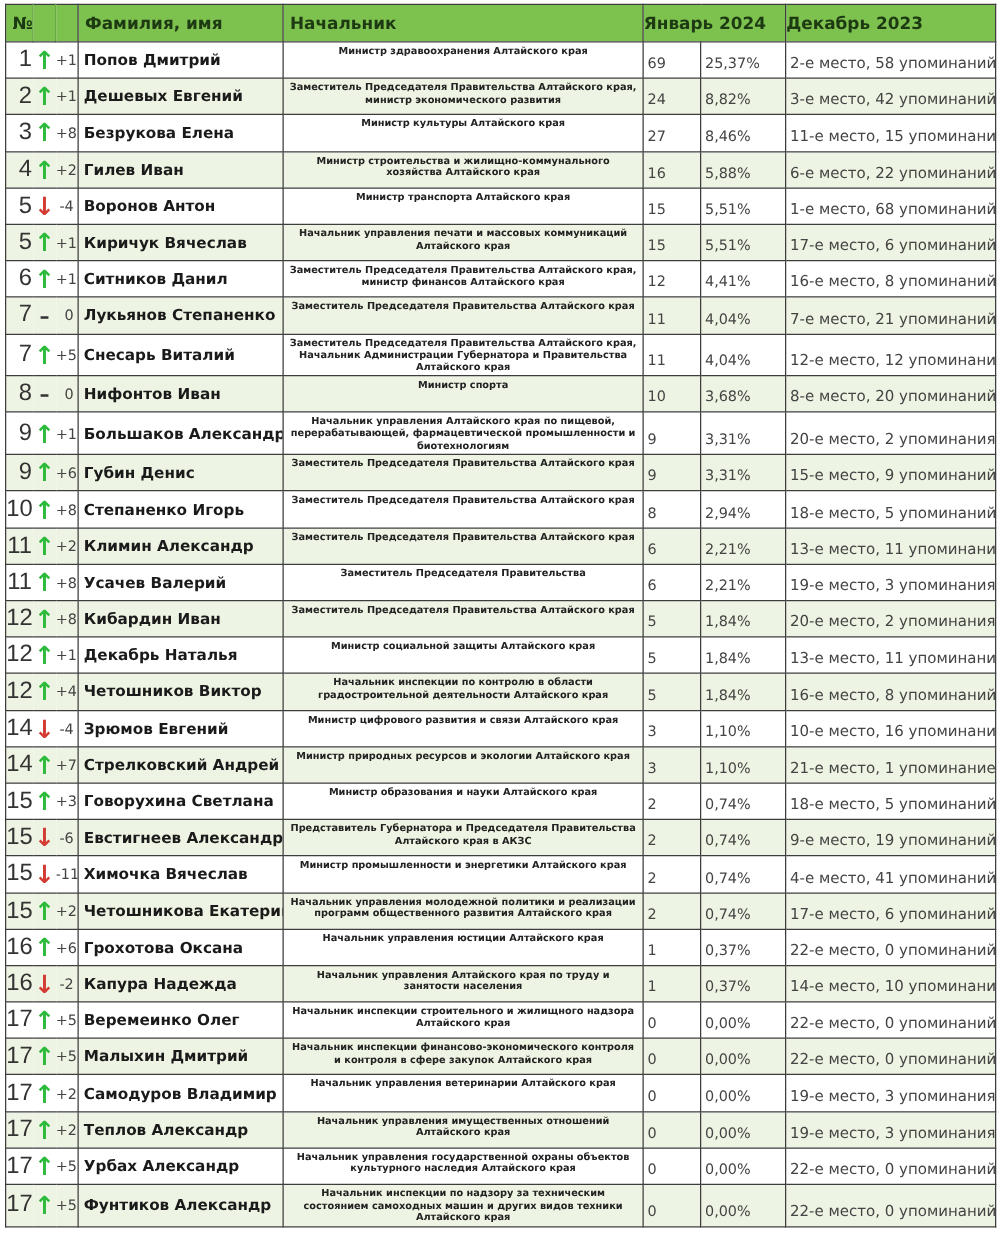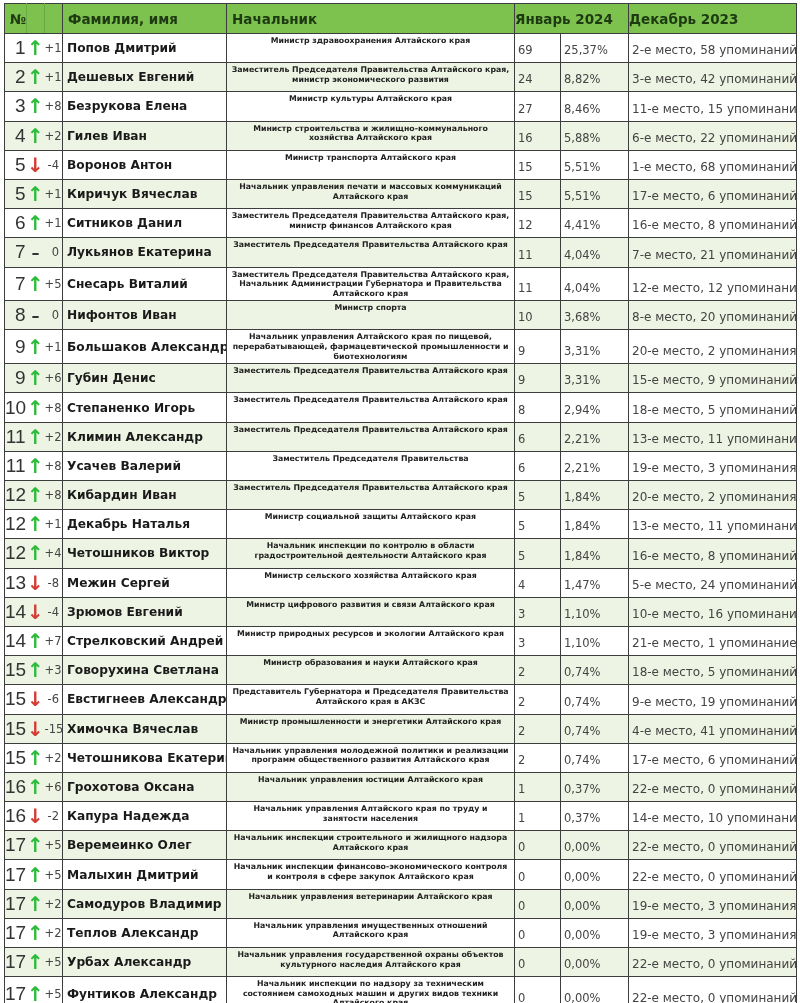--- a/index.html
+++ b/index.html
@@ -126,21 +126,21 @@
     <td class="pos">Заместитель Председателя Правительства Алтайского края, министр финансов Алтайского края</td>
     <td class="cnt">12</td>
     <td class="pct">4,41%</td>
     <td class="dec">16-е место, 8 упоминаний</td>
   </tr>
 
   <tr>
     <td class="rank">7</td>
     <td class="arrow same">–</td>
     <td class="chg">0</td>
-    <td class="name">Лукьянов Екатерина</td>
+    <td class="name">Лукьянов Степаненко</td>
     <td class="pos">Заместитель Председателя Правительства Алтайского края</td>
     <td class="cnt">11</td>
     <td class="pct">4,04%</td>
     <td class="dec">7-е место, 21 упоминаний</td>
   </tr>
 
   <tr>
     <td class="rank">7</td>
     <td class="arrow up">↑</td>
     <td class="chg">+5</td>
@@ -243,30 +243,20 @@
     <td class="rank">12</td>
     <td class="arrow up">↑</td>
     <td class="chg">+4</td>
     <td class="name">Четошников Виктор</td>
     <td class="pos">Начальник инспекции по контролю в области градостроительной деятельности Алтайского края</td>
     <td class="cnt">5</td>
     <td class="pct">1,84%</td>
     <td class="dec">16-е место, 8 упоминаний</td>
   </tr>
 
-  <tr>
-    <td class="rank">13</td>
-    <td class="arrow down">↓</td>
-    <td class="chg">-8</td>
-    <td class="name">Межин Сергей</td>
-    <td class="pos">Министр сельского хозяйства Алтайского края</td>
-    <td class="cnt">4</td>
-    <td class="pct">1,47%</td>
-    <td class="dec">5-е место, 24 упоминаний</td>
-  </tr>
 
   <tr>
     <td class="rank">14</td>
     <td class="arrow down">↓</td>
     <td class="chg">-4</td>
     <td class="name">Зрюмов Евгений</td>
     <td class="pos">Министр цифрового развития и связи Алтайского края</td>
     <td class="cnt">3</td>
     <td class="pct">1,10%</td>
     <td class="dec">10-е место, 16 упоминаний</td>
@@ -301,21 +291,21 @@
     <td class="name">Евстигнеев Александр</td>
     <td class="pos">Представитель Губернатора и Председателя Правительства Алтайского края в АКЗС</td>
     <td class="cnt">2</td>
     <td class="pct">0,74%</td>
     <td class="dec">9-е место, 19 упоминаний</td>
   </tr>
 
   <tr>
     <td class="rank">15</td>
     <td class="arrow down">↓</td>
-    <td class="chg">-15</td>
+    <td class="chg">-11</td>
     <td class="name">Химочка Вячеслав</td>
     <td class="pos">Министр промышленности и энергетики Алтайского края</td>
     <td class="cnt">2</td>
     <td class="pct">0,74%</td>
     <td class="dec">4-е место, 41 упоминаний</td>
   </tr>
 
   <tr>
     <td class="rank">15</td>
     <td class="arrow up">↑</td>

